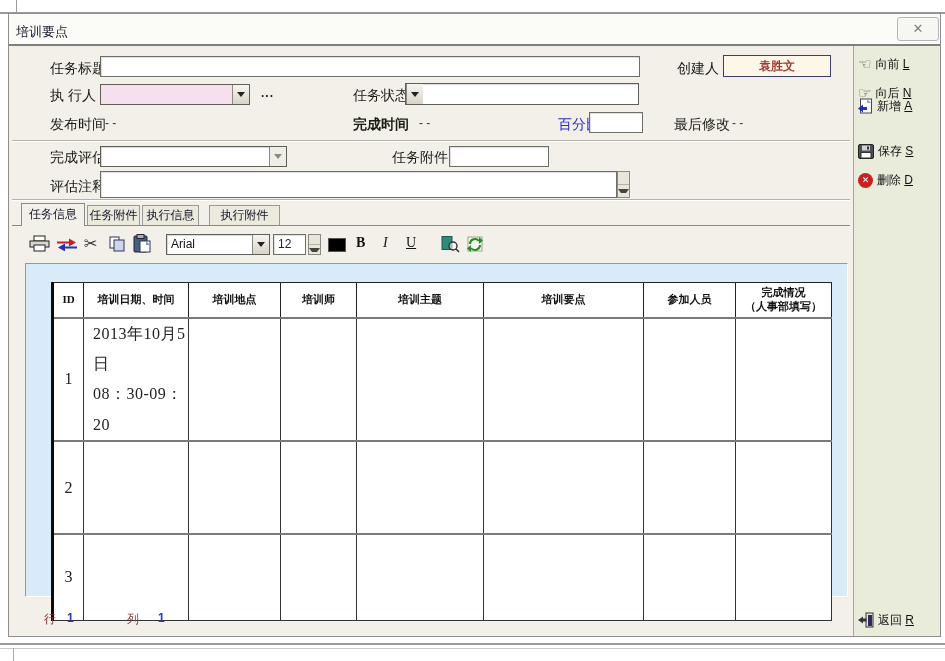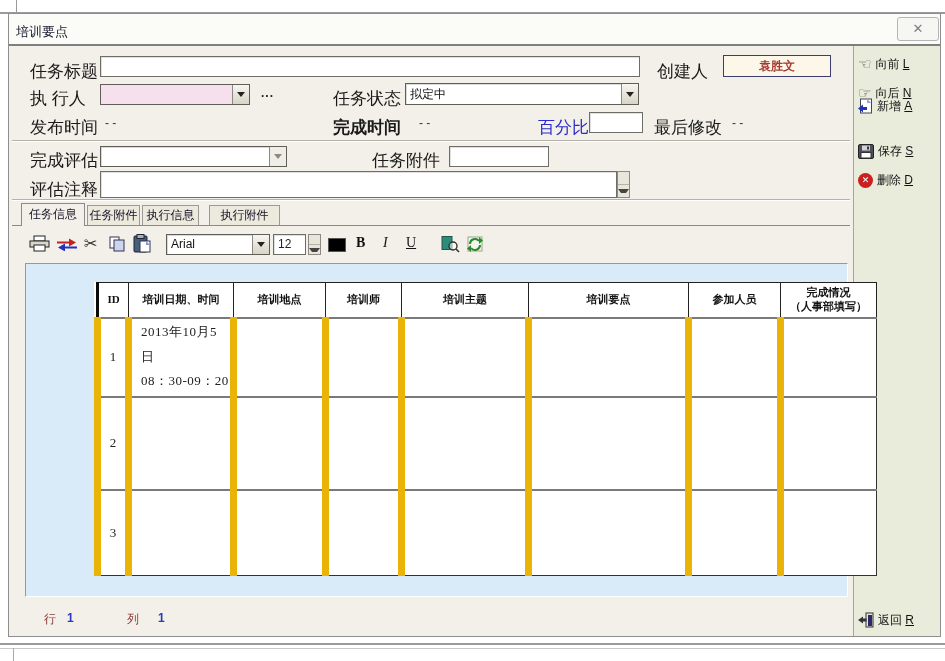--- a/index.html
+++ b/index.html
@@ -21,21 +21,21 @@
   .title-text { left:16px; top:23px; font-size:13px; color:#1c1c30; }
   .close-btn { left:897px; top:17px; width:42px; height:24px; background:#f6f6f3;
                border:1px solid #b5b5b5; border-radius:3px; text-align:center;
                font-size:13px; font-weight:bold; color:#7d7d7d; line-height:22px; cursor:default; }
   .content-bg { left:9px; top:44px; width:931px; height:592px; background:#f2f0e8;
                 border-top:2px solid #7f7f7f; }
   .sidebar-bg { left:853px; top:46px; width:87px; height:590px; background:#e9ecda;
                 border-left:1px solid #a5a5a0; }
 
   
-  .lbl { font-size:17px; color:#1a1a1a; white-space:nowrap; }
+  .lbl { font-size:14px; color:#1a1a1a; white-space:nowrap;margin-left:20px; }
   .val { font-size:12px; color:#333; white-space:nowrap; }
   .inp { background:#fff; border:1px solid #6e6e66; box-shadow:inset 1px 1px 0 rgba(0,0,0,.12);
          font-size:12px; color:#222; padding:2px 4px; }
   .combo { background:#fff; border:1px solid #5f5f58; box-shadow:inset 1px 1px 0 rgba(0,0,0,.15);
            display:flex; align-items:stretch; }
   .combo .field { flex:1; font-size:12px; color:#111; padding:2px 4px; overflow:hidden; white-space:nowrap; }
   .combo .dbtn { width:17px; background:linear-gradient(#f6f5f0,#d8d5c6); border-left:1px solid #8a8a82;
                  display:flex; align-items:center; justify-content:center; }
   .combo .dbtn.dis { background:#efeee6; }
   .tri-down { width:0; height:0; border-left:4px solid transparent; border-right:4px solid transparent;
@@ -63,26 +63,26 @@
   .fmt { font-family:"Liberation Serif","DejaVu Serif",serif; font-size:14px; color:#111; }
   .swatch { width:18px; height:14px; background:#000; border:1px solid #555; }
   .scissors { font-size:16px; color:#333; }
 
   
   .blue-panel { left:25px; top:263px; width:823px; height:334px; background:#d9eaf8;
                 border-top:1px solid #8f9aa3; border-left:1px solid #8f9aa3;
                 border-right:1px solid #ffffff; border-bottom:1px solid #ffffff; }
   table.doc { position:absolute; left:51px; top:282px; width:779px; border-collapse:collapse;
               table-layout:fixed; background:#fff;
-              font-family:"Liberation Serif","DejaVu Serif",serif;margin-left:43px; }
+              font-family:"Liberation Serif","DejaVu Serif",serif; }
   table.doc { border:1px solid #333; border-left:3px solid #0a0a0a; }
   table.doc th { border:1px solid #222; font-size:11px; font-weight:bold; color:#111;
                  text-align:center; vertical-align:middle; height:35px; white-space:pre-line; line-height:1.25; }
-  table.doc td { border-left:7px solid #eab308; border-right:1px solid #333; border-top:2px solid #7a7a7a;
-                 font-size:13px; color:#222; vertical-align:middle; }
+  table.doc td { border-left:1px solid #eab308; border-right:1px solid #333; border-top:2px solid #7a7a7a;
+                 font-size:16px; color:#222; vertical-align:middle; }
   table.doc tr.r1 td { height:79px; }
   table.doc tr.r2 td { height:93px; }
   table.doc tr.r3 td { height:86px; }
   td.idc { text-align:center; font-size:10px; }
   td.datec { padding-left:9px; line-height:1.9; letter-spacing:.5px; }
 
   
   .st-lbl { font-size:12px; color:#8a3a3a; }
   .st-val { font-size:12px; color:#2a35c0; font-weight:bold; }
 
@@ -119,21 +119,20 @@
   <div class="abs lbl" style="left:30px; top:87px;">执 行人</div>
   <div class="abs combo" style="left:100px; top:84px; width:150px; height:21px;">
     <div class="field" style="background:#f7e0ed;"></div>
     <div class="dbtn">
         <div class="tri-down"></div>
       </div>
   </div>
   <div class="abs browse" style="left:261px; top:86px;">...</div>
   <div class="abs lbl" style="left:333px; top:87px;">任务状态</div>
   <div class="abs combo" style="left:405px; top:83px; width:234px; height:22px;">
-    <div class="field">拟定中</div>
     <div class="dbtn">
         <div class="tri-down"></div>
       </div>
   </div>
 
   <div class="abs lbl" style="left:30px; top:116px;">发布时间</div>
   <div class="abs val" style="left:105px; top:116px;">- -</div>
   <div class="abs lbl" style="left:333px; top:116px;font-weight:bold;">完成时间</div>
   <div class="abs val" style="left:419px; top:116px;">- -</div>
   <div class="abs lbl blue-lbl" style="left:538px; top:116px;">百分比</div>

